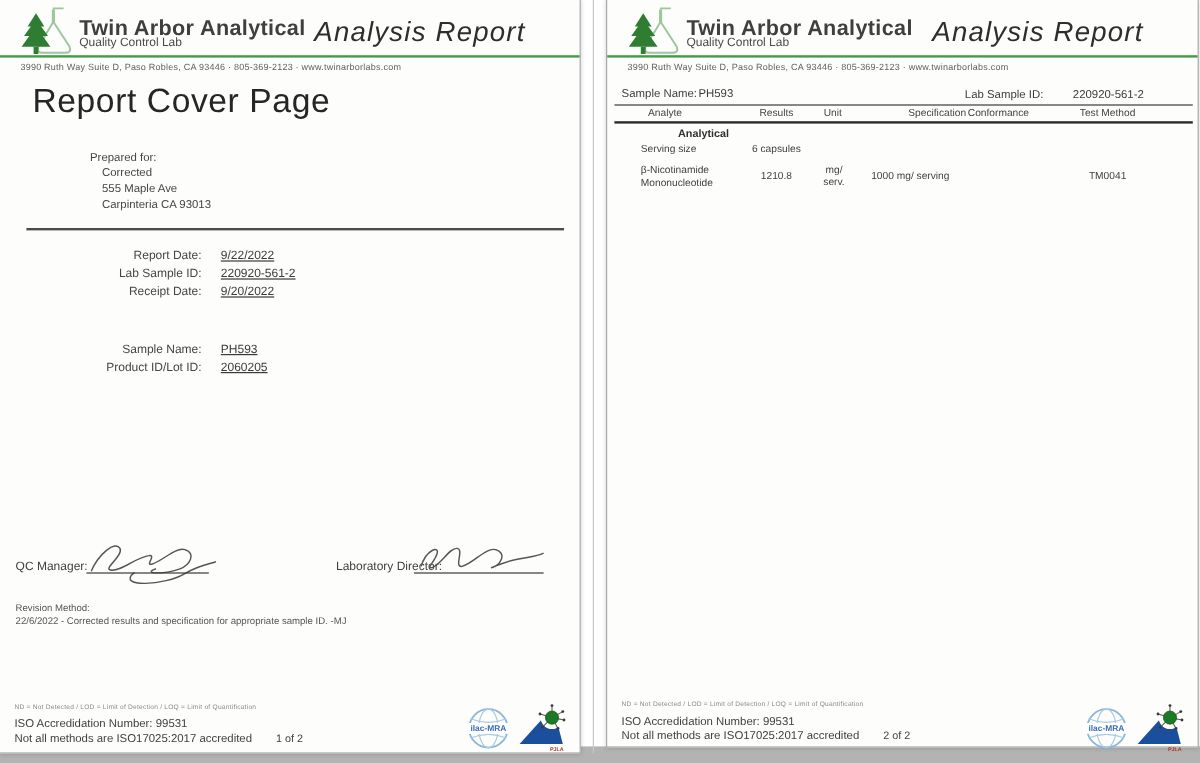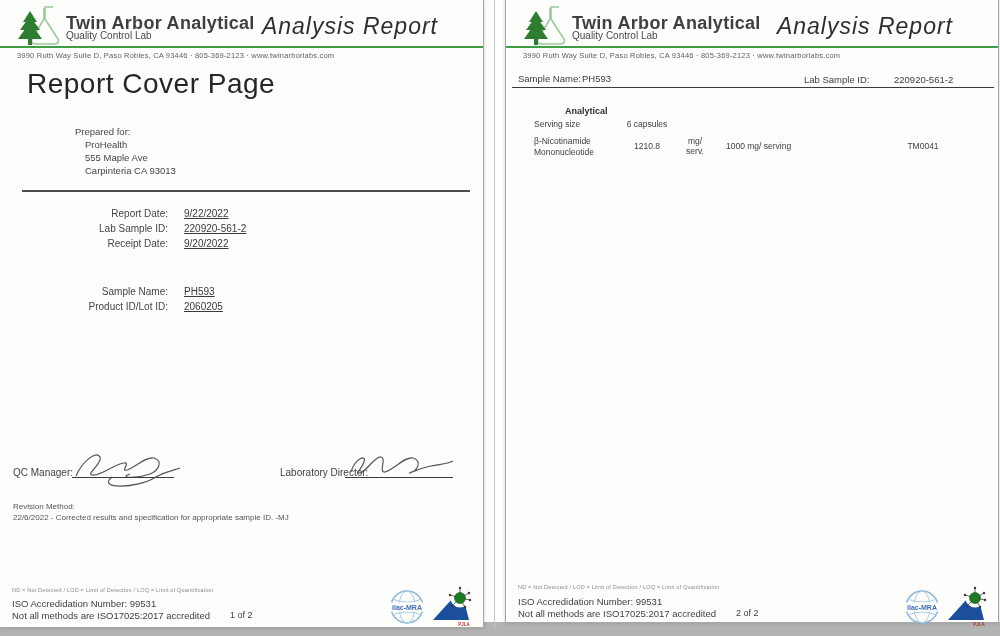--- a/index.html
+++ b/index.html
@@ -95,21 +95,21 @@
   <div class="hdr-company">Twin Arbor Analytical</div>
   <div class="hdr-sub">Quality Control Lab</div>
   <div class="hdr-title">Analysis Report</div>
   <div class="green-line"></div>
   <div class="hdr-address">3990 Ruth Way Suite D, Paso Robles, CA 93446   ·   805-369-2123   ·   www.twinarborlabs.com</div>
 
   <div class="cover-title">Report Cover Page</div>
 
   <div class="prepared">
     <div>Prepared for:</div>
-    <div class="ind">ProHealth</div>
+    <div class="ind">Corrected</div>
     <div class="ind">555 Maple Ave</div>
     <div class="ind">Carpinteria CA 93013</div>
   </div>
 
   <div class="cover-hr"></div>
 
   <div class="fields">
     <div class="frow">
       <div class="flabel">Report Date:</div>
       <div class="fvalue">9/22/2022</div>
@@ -202,20 +202,28 @@
   <div class="green-line"></div>
   <div class="hdr-address">3990 Ruth Way Suite D, Paso Robles, CA 93446   ·   805-369-2123   ·   www.twinarborlabs.com</div>
 
   <div class="samp-row">
     <span class="samp-name-l">Sample Name:</span>
     <span class="samp-name-v">PH593</span>
     <span class="samp-id-l">Lab Sample ID:</span>
     <span class="samp-id-v">220920-561-2</span>
   </div>
 
+  <div class="thead">
+    <span class="c-analyte" style="left:28px;">Analyte</span>
+    <span class="c-results">Results</span>
+    <span class="c-unit">Unit</span>
+    <span class="c-spec-h">Specification</span>
+    <span class="c-conf">Conformance</span>
+    <span class="c-method">Test Method</span>
+  </div>
 
   <div class="sect">Analytical</div>
 
   <div class="trow" style="top:119px;">
     <span class="c-analyte">Serving size</span>
     <span class="c-results">6 capsules</span>
   </div>
 
   <div class="trow" style="top:136px;">
     <span class="c-analyte" style="width:95px; line-height:11px;">β-Nicotinamide Mononucleotide</span>

